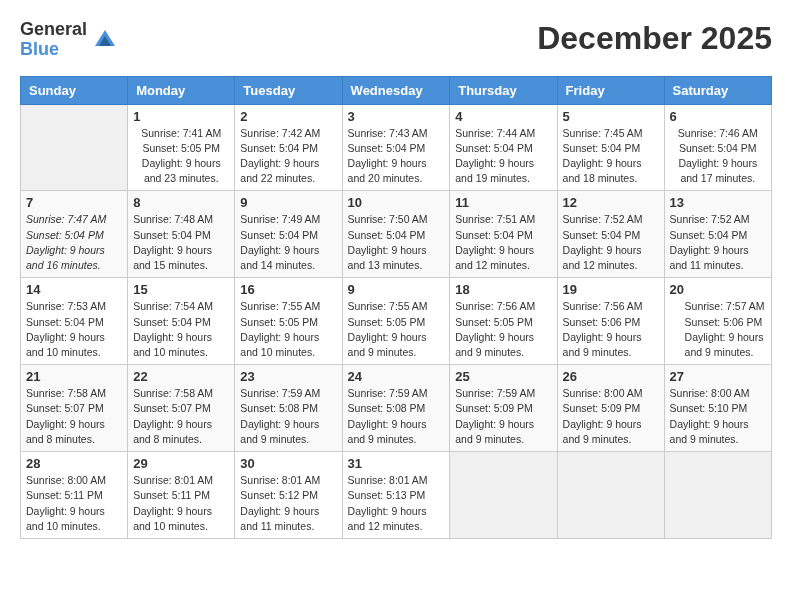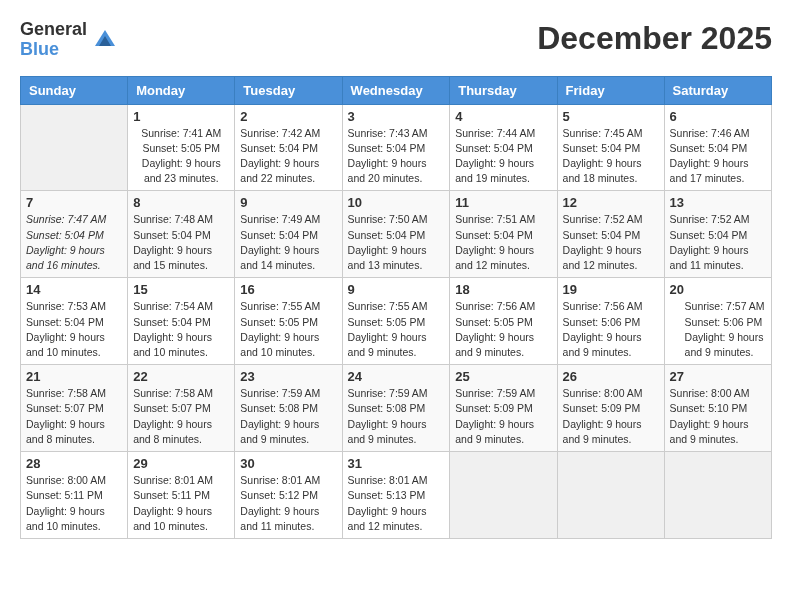--- a/index.html
+++ b/index.html
@@ -159,21 +159,21 @@
         </td>
         <td>
           <span class="day-num">5</span>
           <div class="day-info" style="white-space: pre-line;">Sunrise: 7:45 AM
 Sunset: 5:04 PM
 Daylight: 9 hours
 and 18 minutes.</div>
         </td>
         <td>
           <span class="day-num">6</span>
-          <div class="day-info" style="white-space: pre-line;">Sunrise: 7:46 AM
+          <div class="day-info" style="white-space: pre-line; text-align: center;">Sunrise: 7:46 AM
 Sunset: 5:04 PM
 Daylight: 9 hours
 and 17 minutes.</div>
         </td>
       </tr>
       <tr>
         <td>
           <span class="day-num">7</span>
           <div class="day-info" style="white-space: pre-line; font-style: italic;">Sunrise: 7:47 AM
 Sunset: 5:04 PM

